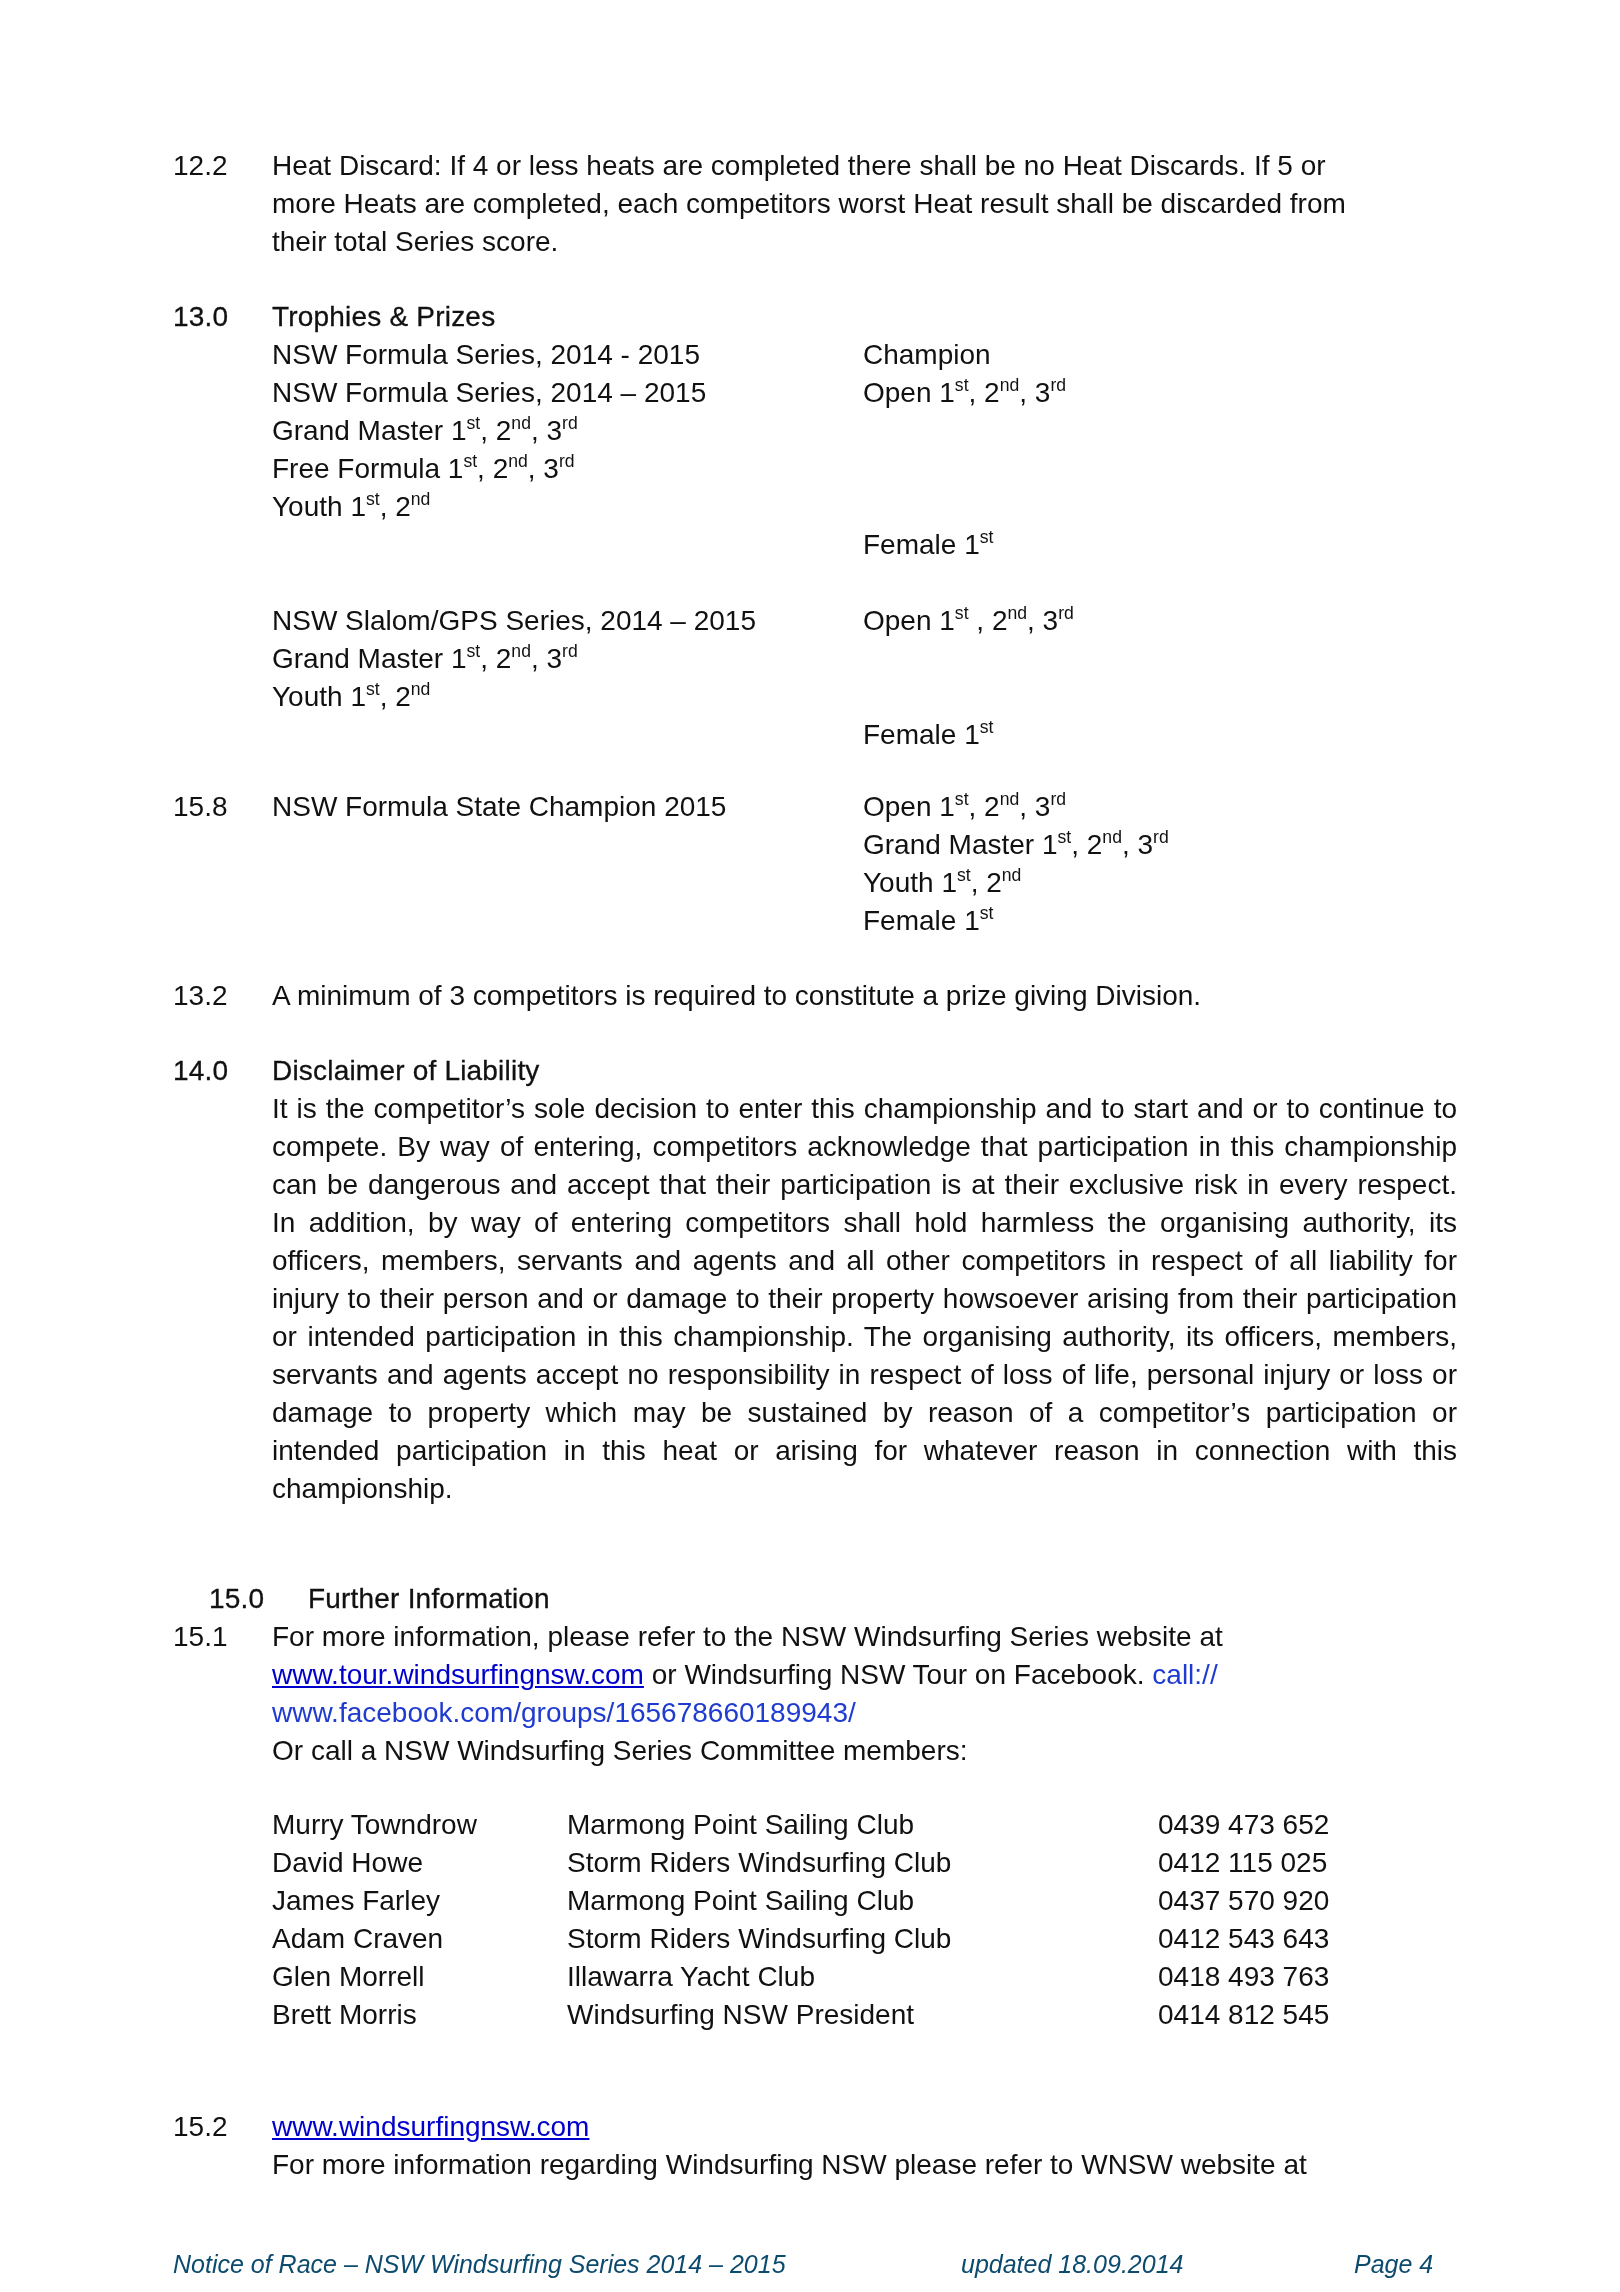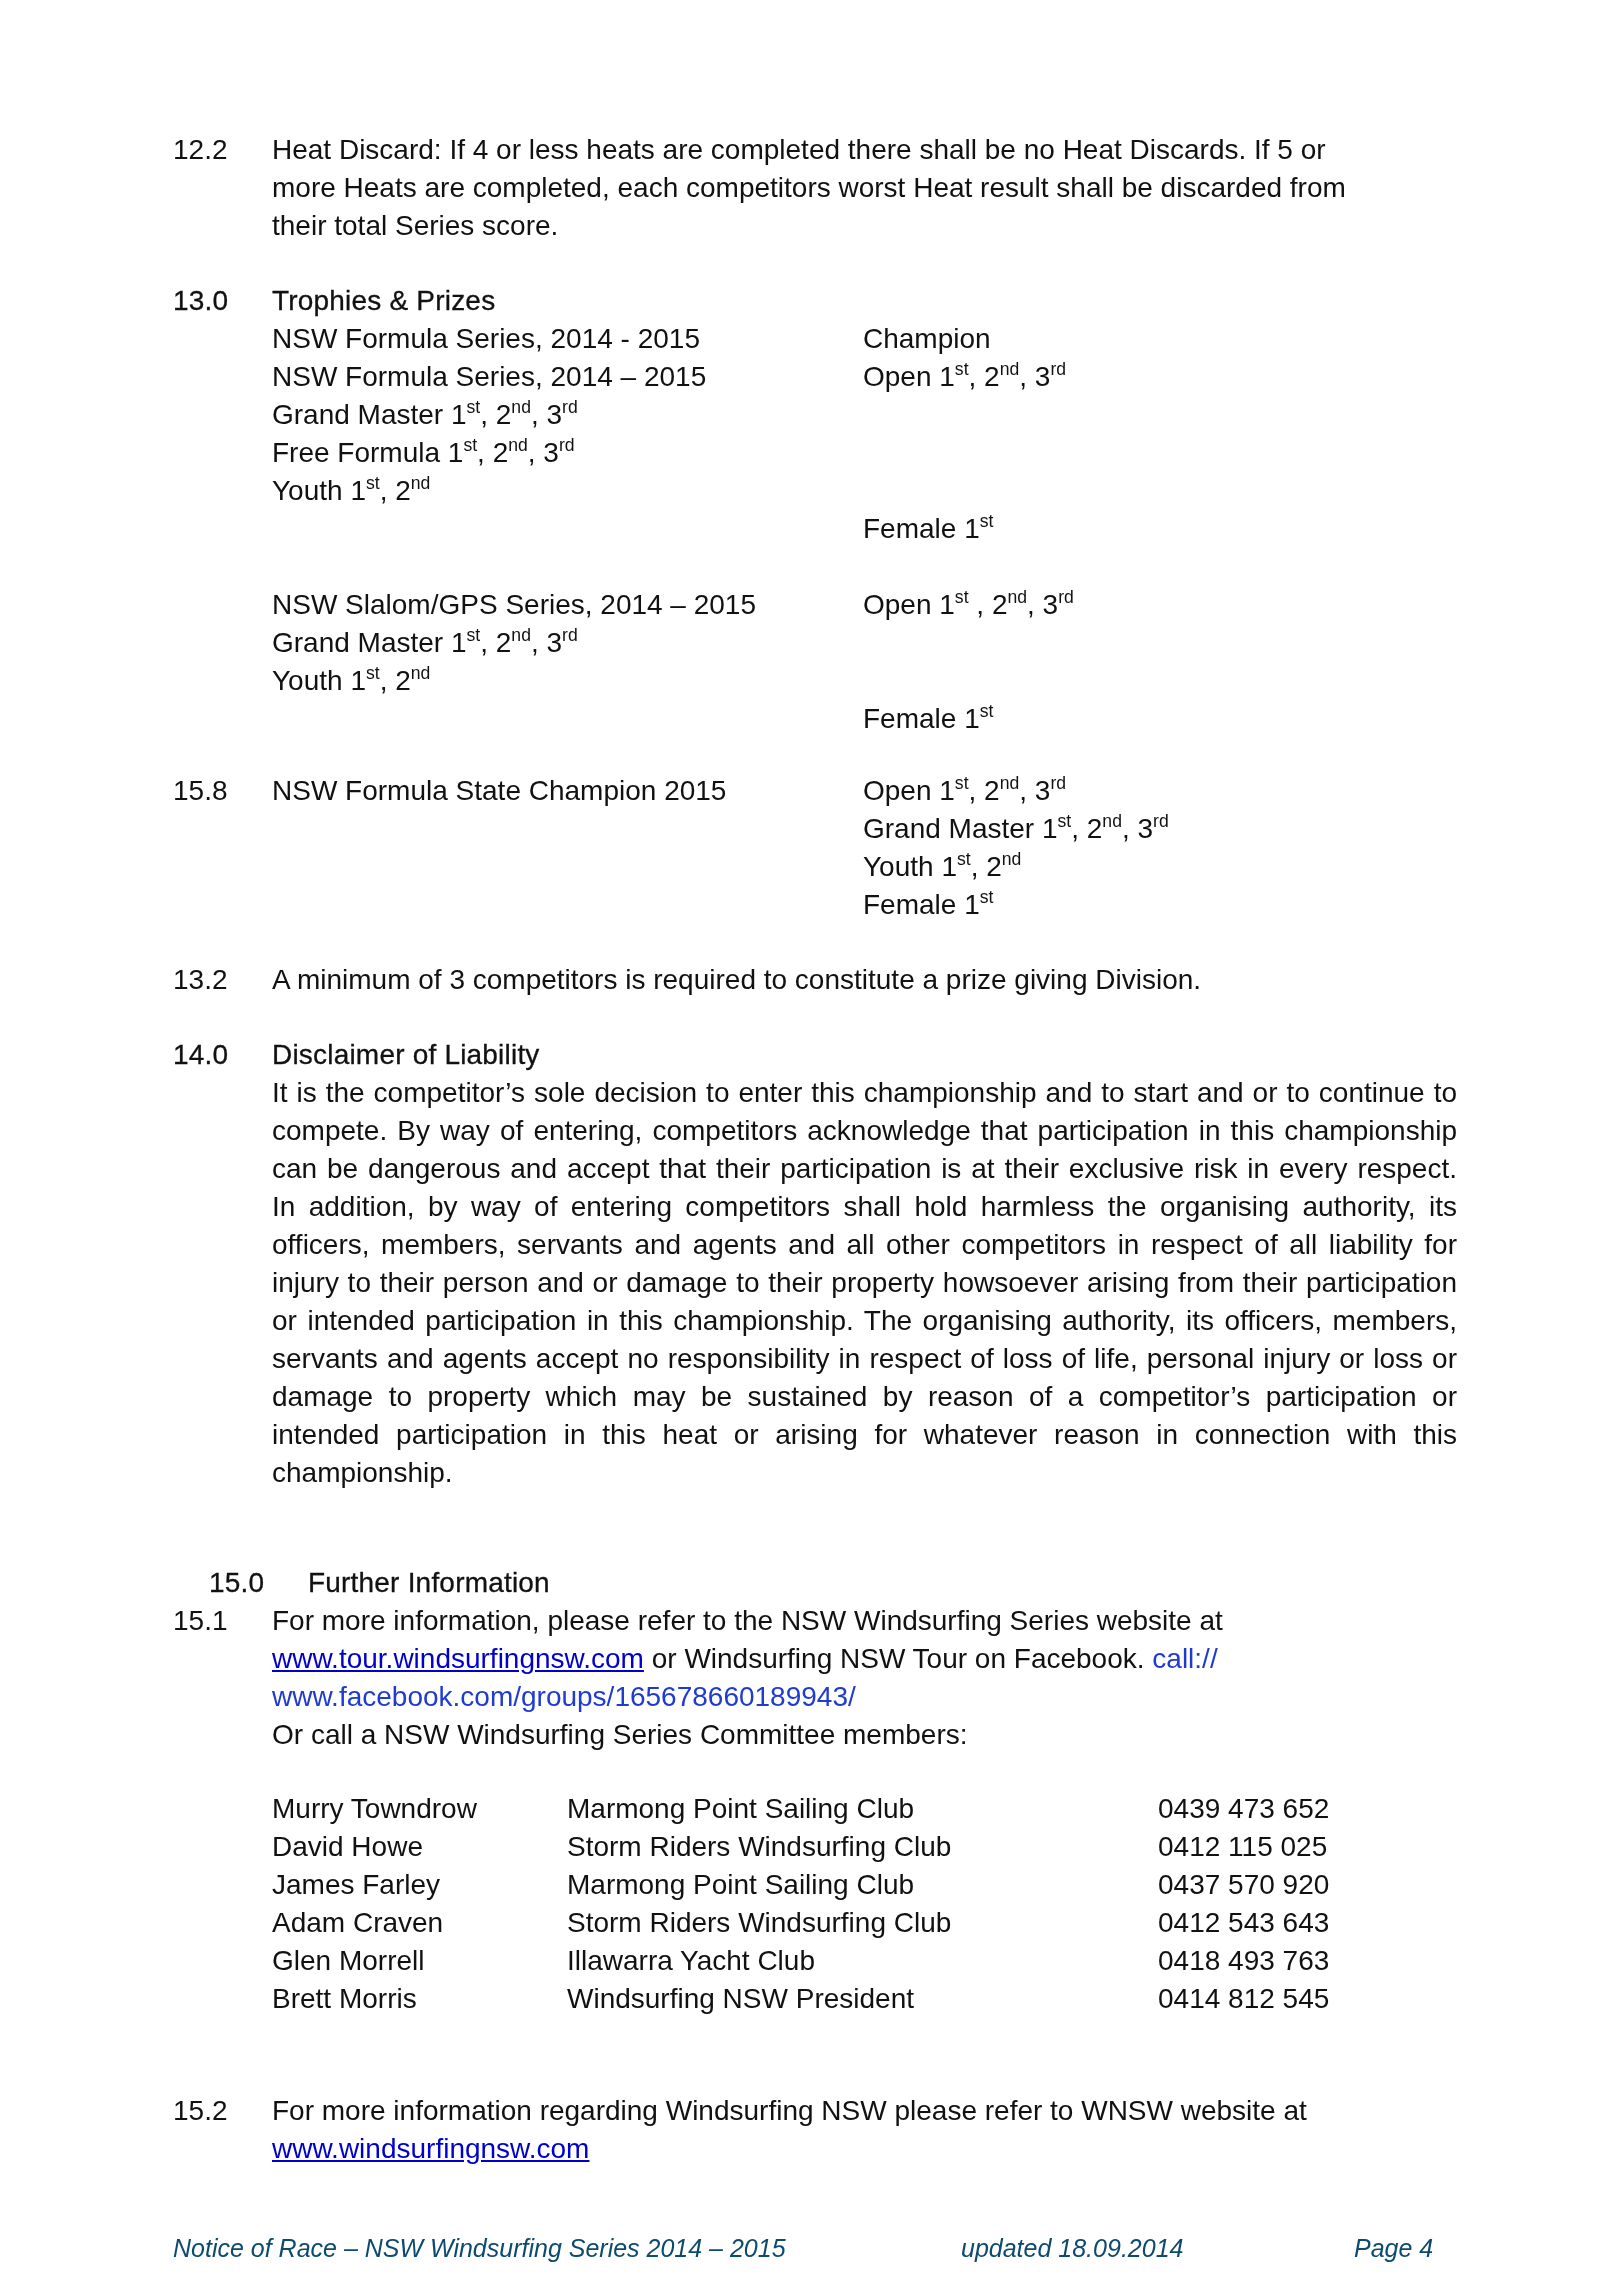--- a/index.html
+++ b/index.html
@@ -1,21 +1,21 @@
 <!DOCTYPE html>
 <html><head>
 <meta charset="utf-8">
 <style>
   html, body { margin: 0; padding: 0; background: #ffffff; }
   body {
     width: 1620px; height: 2293px; position: relative; overflow: hidden;
     font-family: "Liberation Sans", sans-serif; color: #111111;
     font-size: 28px; line-height: 38px;
   }
-  .page { position: absolute; left: 0; top: 0; width: 1620px; height: 2276px; text-decoration: underline; }
+  .page { position: absolute; left: 0; top: 16px; width: 1620px; height: 2276px; text-decoration: underline; }
   .sec { position: absolute; left: 173px; width: 1284px; }
   .num { position: absolute; left: 0; top: 0; width: 98px; }
   .body { position: absolute; left: 99px; width: 1185px; }
   .bold { font-weight: normal; letter-spacing: 0.2px; -webkit-text-stroke: 0.3px #111; }
   .row { position: relative; height: 38px; white-space: nowrap; }
   .col-r { position: absolute; left: 591px; top: 0; }
   sup { font-size: 17.6px; line-height: 0; vertical-align: 10.8px; }
   .justify { text-align: justify; text-align-last: left; }
   a.link1 { color: #0000cc; text-decoration: underline; }
   a.link2 { color: #1f3bd0; text-decoration: none; }
@@ -171,24 +171,24 @@
         <span class="c1">Brett Morris</span>
         <span class="c2">Windsurfing NSW President</span>
         <span class="c3">0414 812 545</span>
       </div>
     </div>
   </div>
 
   <div class="sec" style="top:2092px;">
     <div class="num">15.2</div>
     <div class="body">
-      <div class="row">For more information regarding Windsurfing NSW please refer to WNSW website at</div>
       <div class="row">
         <a class="link1">www.windsurfingnsw.com</a>
       </div>
+      <div class="row">For more information regarding Windsurfing NSW please refer to WNSW website at</div>
     </div>
   </div>
 
   <div class="footer">
     <span class="f1">Notice of Race – NSW Windsurfing Series 2014 – 2015</span>
     <span class="f2">updated 18.09.2014</span>
     <span class="f3">Page 4</span>
   </div>
 
 </div>

